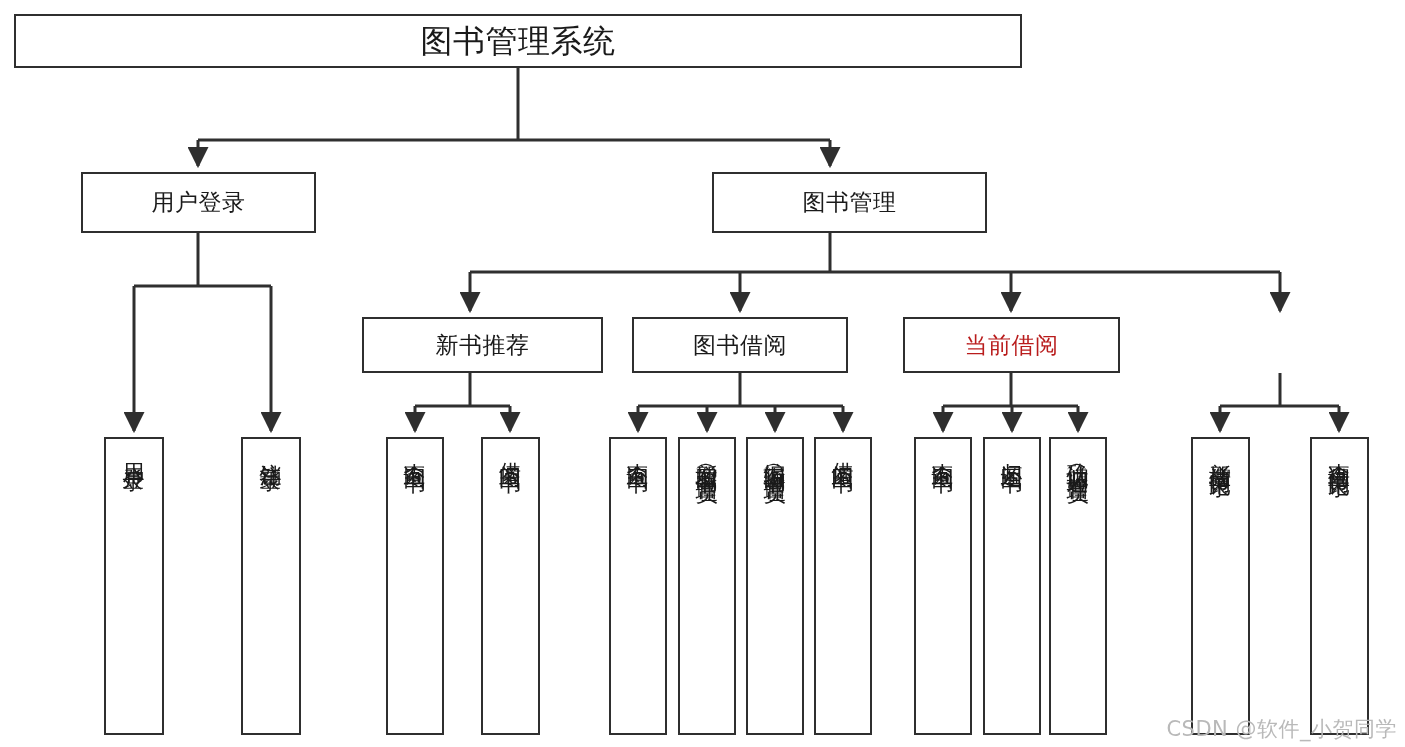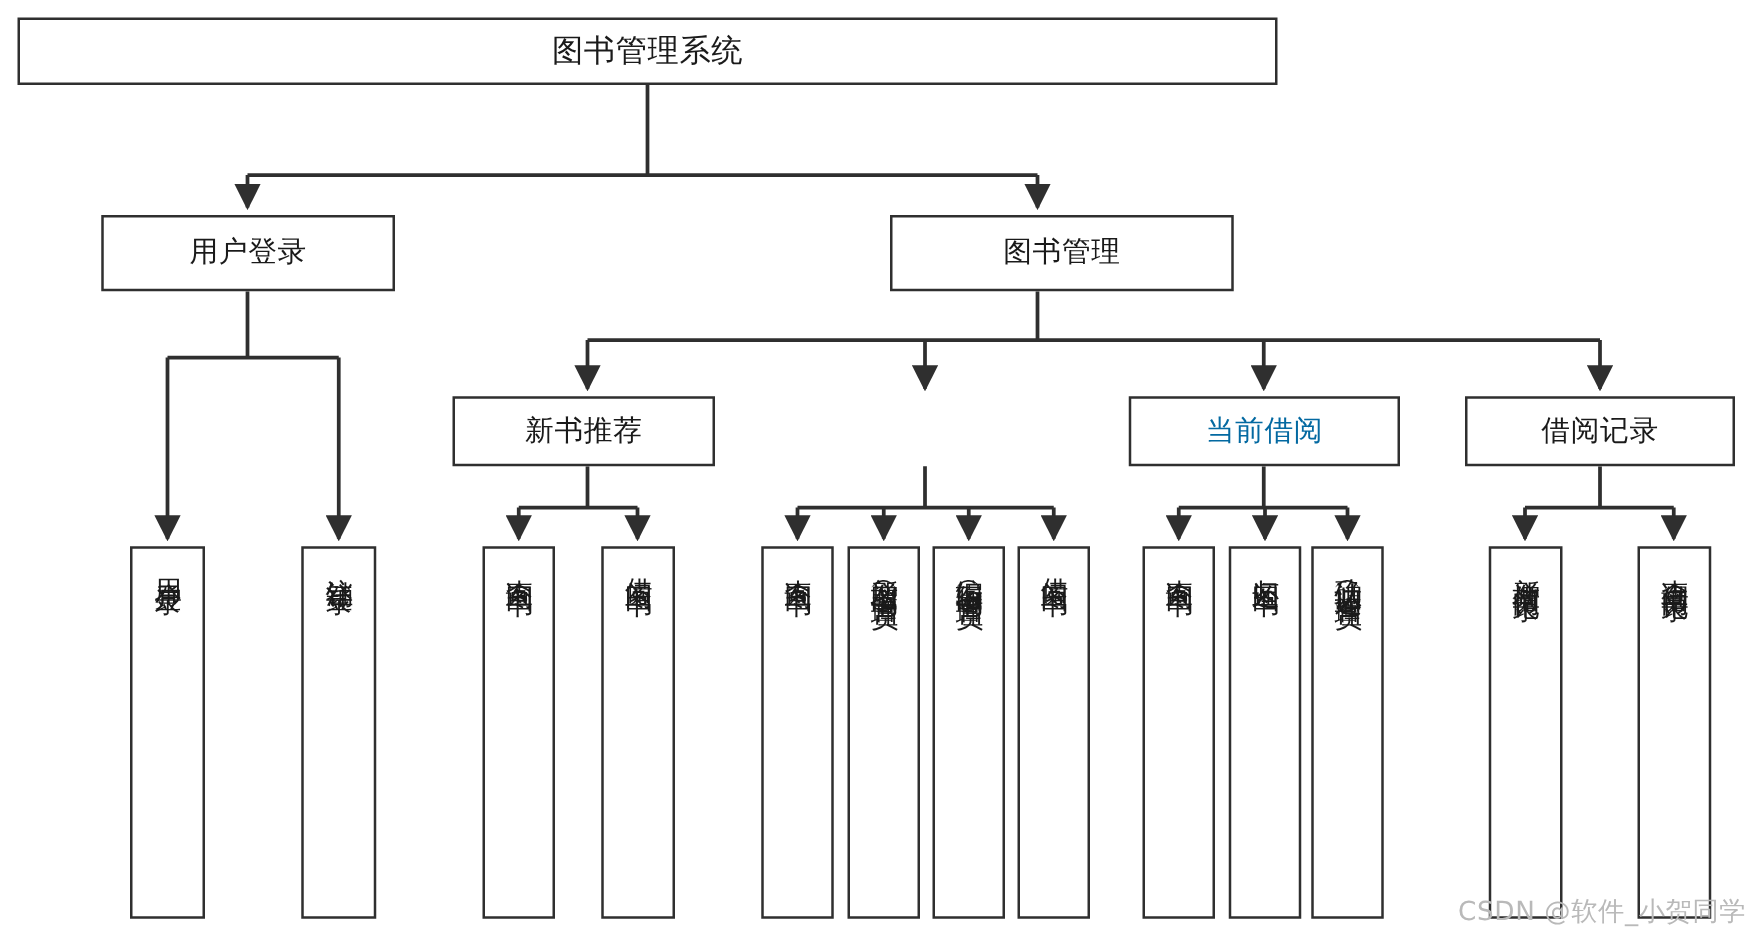--- a/index.html
+++ b/index.html
@@ -41,21 +41,21 @@
     text-align: center;
     line-height: 1.15;
     white-space: pre;
   }
   
   .node.horizontal .node-label {
     font-size: 23px;
     letter-spacing: 0.5px;
   }
   .node.root .node-label {
-    font-size: 25px;
+    font-size: 32px;
   }
   
   .node.leaf {
     align-items: flex-start;
     justify-content: center;
     padding-top: 6px;
   }
   .node.leaf .node-label {
     writing-mode: vertical-rl;
     text-orientation: upright;
@@ -139,28 +139,28 @@
     <span class="node-label">图书管理系统</span>
   </div>
 
   <div class="node horizontal" style="left: 81px; top: 172px; width: 235px; height: 61px; border-color: rgb(47, 47, 47); color: rgb(26, 26, 26);">
     <span class="node-label">用户登录</span>
   </div>
   <div class="node horizontal" style="left: 712px; top: 172px; width: 275px; height: 61px; border-color: rgb(47, 47, 47); color: rgb(26, 26, 26);">
     <span class="node-label">图书管理</span>
   </div>
 
-  <div class="node horizontal" style="left: 362px; top: 317px; width: 210px; height: 56px; border-color: rgb(47, 47, 47); color: rgb(26, 26, 26);">
+  <div class="node horizontal" style="left: 362px; top: 317px; width: 241px; height: 56px; border-color: rgb(47, 47, 47); color: rgb(26, 26, 26);">
     <span class="node-label">新书推荐</span>
   </div>
-  <div class="node horizontal" style="left: 903px; top: 317px; width: 217px; height: 56px; border-color: rgb(47, 47, 47); color: #0369a1;">
+  <div class="node horizontal" style="left: 632px; top: 317px; width: 216px; height: 56px; border-color: rgb(47, 47, 47); color: rgb(26, 26, 26);">
+    <span class="node-label">图书借阅</span>
+  </div>
+  <div class="node horizontal" style="left: 903px; top: 317px; width: 217px; height: 56px; border-color: rgb(47, 47, 47); color: #b91c1c;">
     <span class="node-label">当前借阅</span>
-  </div>
-  <div class="node horizontal" style="left: 1172px; top: 317px; width: 216px; height: 56px; border-color: rgb(47, 47, 47); color: rgb(26, 26, 26);">
-    <span class="node-label">借阅记录</span>
   </div>
 
   <div class="node leaf" style="left: 104px; top: 437px; width: 60px; height: 298px; border-color: rgb(47, 47, 47); color: rgb(26, 26, 26);">
     <span class="node-label">用户登录</span>
   </div>
   <div class="node leaf" style="left: 241px; top: 437px; width: 60px; height: 298px; border-color: rgb(47, 47, 47); color: rgb(26, 26, 26);">
     <span class="node-label">注销登录</span>
   </div>
   <div class="node leaf" style="left: 386px; top: 437px; width: 58px; height: 298px; border-color: rgb(47, 47, 47); color: rgb(26, 26, 26);">
     <span class="node-label">查询图书</span>

